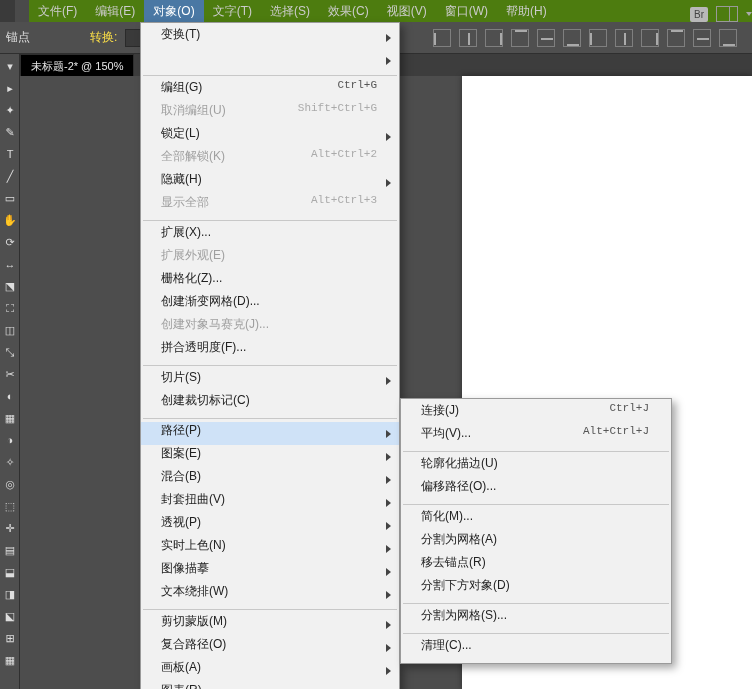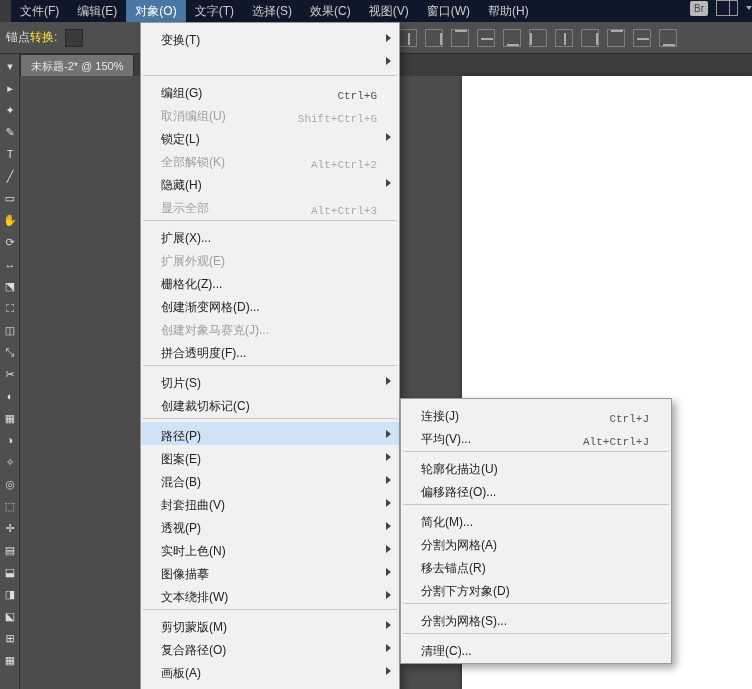--- a/index.html
+++ b/index.html
@@ -19,26 +19,26 @@
     }
     .app-logo-bar {
       position: absolute;
       left: 0; top: 0;
       width: 15px;
       height: 22px;
       background: #3a3a3a;
     }
     .menubar {
       position: absolute;
-      left: 11px; top: 0;
+      left: 29px; top: 0;
       right: 0;
       height: 22px;
-      background: #0f172a;
+      background: #4d7c0f;
       display: flex;
-      align-items: flex-start;
+      align-items: flex-end;
     }
     .menubar-item {
       padding: 0 9px;
       color: #ccc;
       line-height: 22px;
       cursor: default;
     }
     .menubar-item.open {
       background: #4a78a4;
       color: #fff;
@@ -81,20 +81,21 @@
       right: 0;
       height: 32px;
       background: #4f4f4f;
       border-bottom: 1px solid #2f2f2f;
       display: flex;
       align-items: center;
       color: #aaa;
     }
     .ctrl-label {
       margin-left: 6px;
+      margin-right: 60px;
       color: #ddd;
     }
     .ctrl-convert {
       color: #fde047;
       margin-right: 8px;
     }
     .ctrl-input {
       width: 18px;
       height: 18px;
       background: #3a3a3a;
@@ -126,21 +127,21 @@
     .tabbar {
       position: absolute;
       left: 20px; top: 54px;
       right: 0;
       height: 22px;
       background: #3d3d3d;
       display: flex;
       align-items: stretch;
     }
     .doc-tab {
-      background: #737373;
+      background: #000000;
       color: #e6e6e6;
       padding: 0 10px;
       line-height: 22px;
       border: 1px solid #2f2f2f;
       border-bottom: none;
       white-space: nowrap;
       font-size: 11px;
     }
     .tools-col {
       position: absolute;
@@ -191,21 +192,21 @@
       box-shadow: 4px 4px 8px rgba(0,0,0,.35);
       padding: 3px 0;
     }
     .menu-main {
       left: 140px;
       top: 22px;
       width: 260px;
     }
     .menu-row {
       display: flex;
-      align-items: flex-end;
+      align-items: flex-start;
       height: 23px;
       padding: 0 22px 0 20px;
       color: #222;
       white-space: nowrap;
       cursor: default;
       position: relative;
     }
     .menu-row.highlight {
       background: #cfe2f7;
     }

